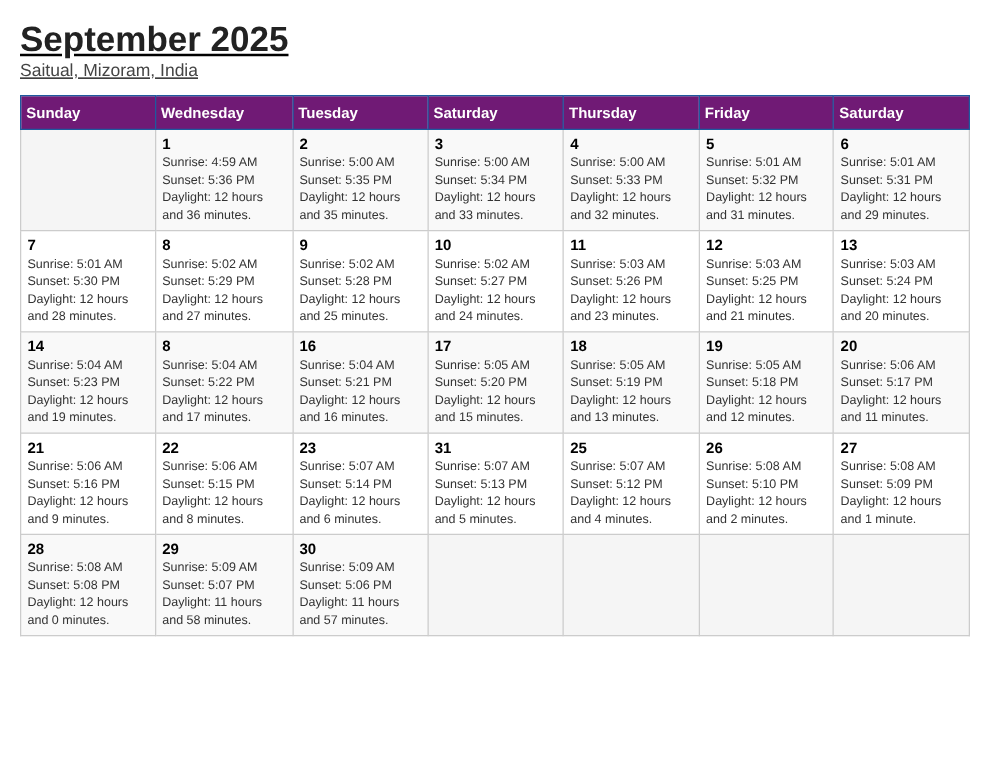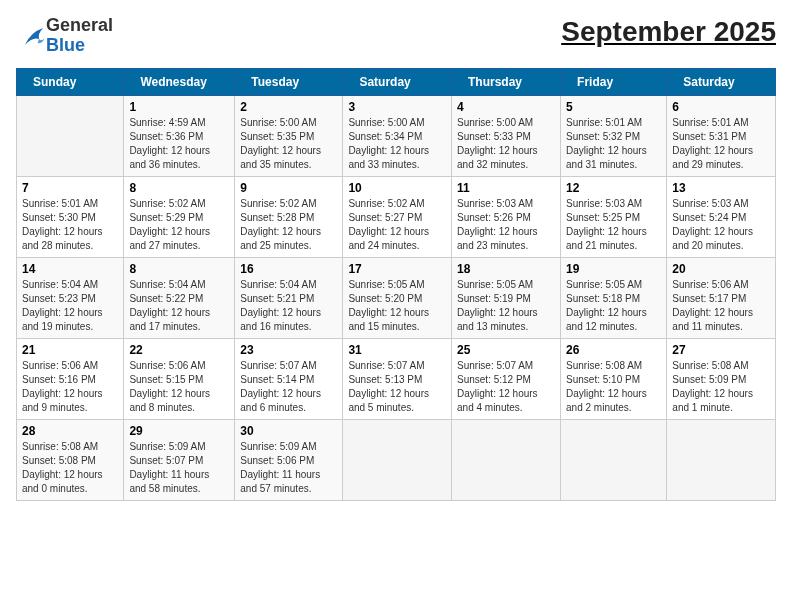--- a/index.html
+++ b/index.html
@@ -46,23 +46,23 @@
     .subtitle {
       font-size: 14px;
       color: #444;
     }
     table {
       width: 100%;
       border-collapse: collapse;
       font-size: 11px;
     }
     thead tr th {
-      background-color: #0369a1;
+      background-color: #701a75;
       color: #fff;
-      padding: 6px 16px;
+      padding: 6px 4px;
       text-align: left;
       font-size: 12px;
       font-weight: bold;
       border: 1px solid #1e5a9e;
     }
     tbody tr td {
       border: 1px solid #ccc;
       vertical-align: top;
       padding: 4px 5px;
       min-height: 70px;
@@ -86,32 +86,23 @@
       line-height: 1.4;
     }
     .empty-cell {
       background: #f5f5f5;
     }
   </style>
 </head>
 <body>
 
 <div class="header">
-  <div class="logo">
-    <svg class="logo-bird" viewBox="0 0 40 34" xmlns="http://www.w3.org/2000/svg">
-      <path d="M10 28 Q18 10 36 4 Q28 12 30 20 Q22 16 10 28Z" fill="#1a6bb5"></path>
-      <path d="M30 20 Q34 24 38 18 Q36 26 28 26Z" fill="#4a9fd5"></path>
-    </svg>
-    <div class="logo-text">
-      <span class="logo-general">General</span>
-      <span class="logo-blue">Blue</span>
-    </div>
-  </div>
   <div class="title-block">
     <div class="month-title">September 2025</div>
+    <div class="subtitle">Saitual, Mizoram, India</div>
   </div>
 </div>
 
 <table>
   <thead>
     <tr>
     <th>Sunday</th>
         <th>Wednesday</th>
         <th>Tuesday</th>
         <th>Saturday</th>

